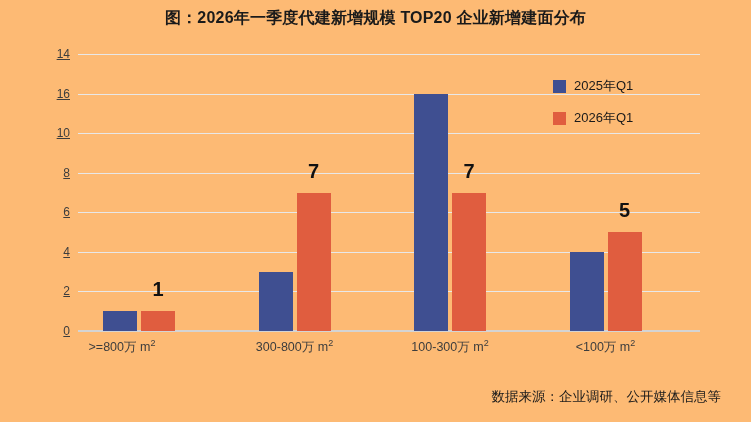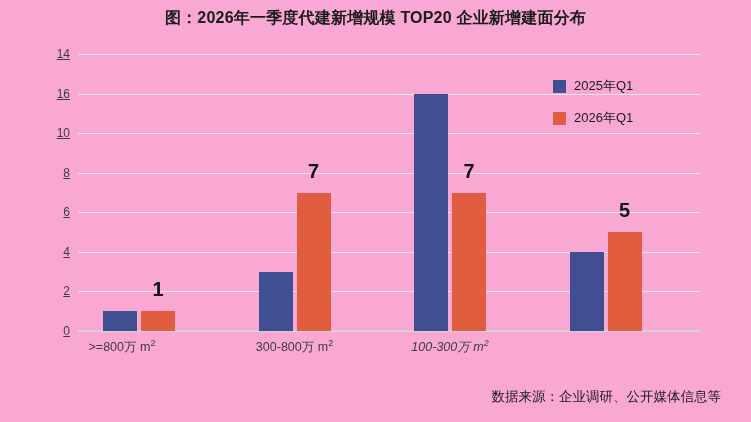--- a/index.html
+++ b/index.html
@@ -7,21 +7,21 @@
     padding: 0;
     background: #ffffff;
   }
   body {
     font-family: "Liberation Sans", "DejaVu Sans", sans-serif;
   }
   #figure {
     position: relative;
     width: 751px;
     height: 422px;
-    background: #f9a8d4;
+    background: #fdba74;
     overflow: hidden;
   }
 
   
   #chart-title {
     position: absolute;
     left: 0;
     top: 8px;
     width: 751px;
     text-align: center;
@@ -197,21 +197,22 @@
       <div class="bar-label" style="left: 546.5px; top: 145.071px;">5</div>
       <div class="bar-group" style="left: 491.5px; width: 72px;">
         <div class="bar series-a" title="2025年Q1 &lt;100万㎡: 4" style="height: 79.1429px; background: rgb(63, 79, 145);"></div>
         <div class="bar series-b" title="2026年Q1 &lt;100万㎡: 5" style="height: 98.9286px; background: rgb(224, 93, 63);"></div>
       </div>
     </div>
 
   <div id="x-axis">
       <div class="xtick-label" style="left: 44px;"><span>&gt;=800万</span><span> m</span><span class="unit-sup">2</span></div>
       <div class="xtick-label" style="left: 216.5px;"><span>300-800万</span><span> m</span><span class="unit-sup">2</span></div>
-      <div class="xtick-label" style="left: 372px; font-style: italic;"><span>100-300万</span><span> m</span><span class="unit-sup">2</span></div>
+      <div class="xtick-label" style="left: 372px;"><span>100-300万</span><span> m</span><span class="unit-sup">2</span></div>
+      <div class="xtick-label" style="left: 527.5px;"><span>&lt;100万</span><span> m</span><span class="unit-sup">2</span></div>
     </div>
 
   <div id="legend">
       <div class="legend-row">
         <span class="legend-swatch" style="background: rgb(63, 79, 145);"></span>
         <span class="legend-text">2025年Q1</span>
       </div>
       <div class="legend-row">
         <span class="legend-swatch" style="background: rgb(224, 93, 63);"></span>
         <span class="legend-text">2026年Q1</span>

